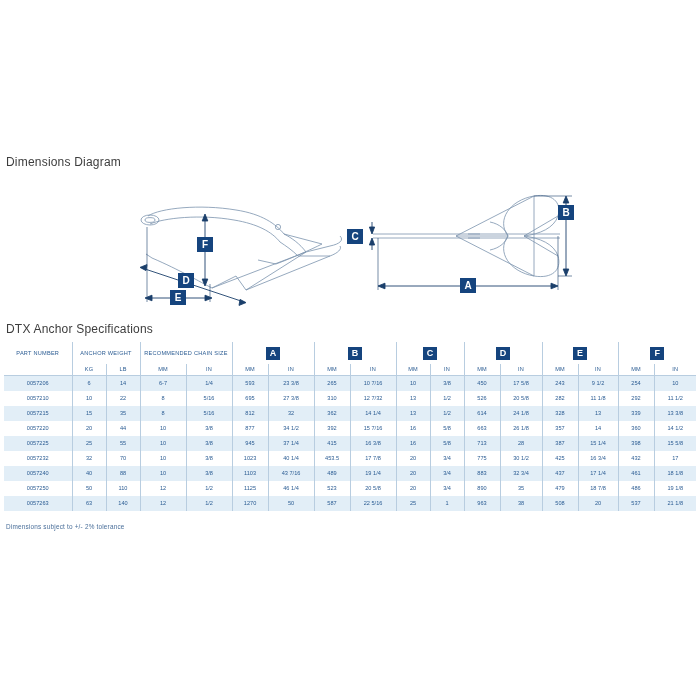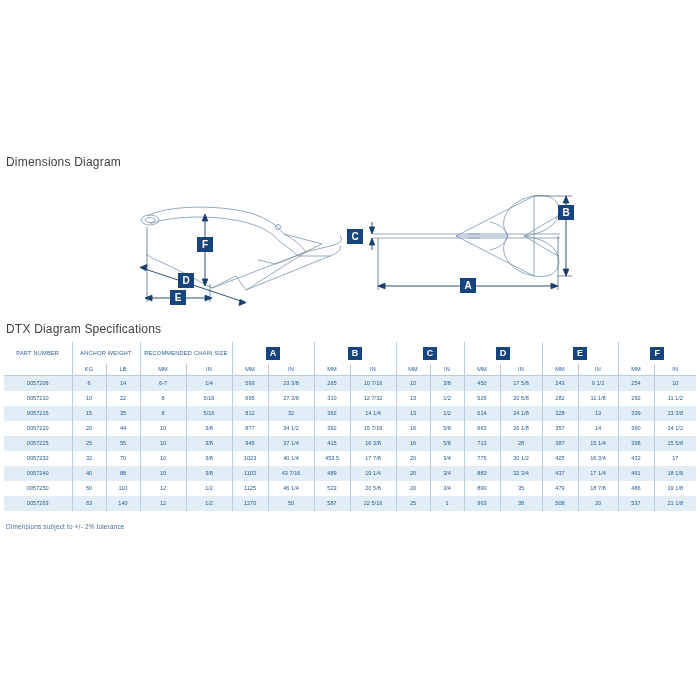--- a/index.html
+++ b/index.html
@@ -202,21 +202,21 @@
     </svg>
 
     <div class="dim-badge" style="left:197px; top:65px;">F</div>
     <div class="dim-badge" style="left:178px; top:101px;">D</div>
     <div class="dim-badge" style="left:170px; top:118px;">E</div>
     <div class="dim-badge" style="left:347px; top:57px;">C</div>
     <div class="dim-badge" style="left:558px; top:33px;">B</div>
     <div class="dim-badge" style="left:460px; top:106px;">A</div>
   </div>
 
-  <div class="section-title" id="table-title">DTX Diagram Specifications</div>
+  <div class="section-title" id="table-title">DTX Anchor Specifications</div>
 
   <div id="spec-table-wrap">
     <table class="spec">
       <colgroup>
         <col style="width:68px">
           <col style="width:34px">
           <col style="width:34px">
         <col style="width:46px">
           <col style="width:46px">
         <col style="width:36px">

